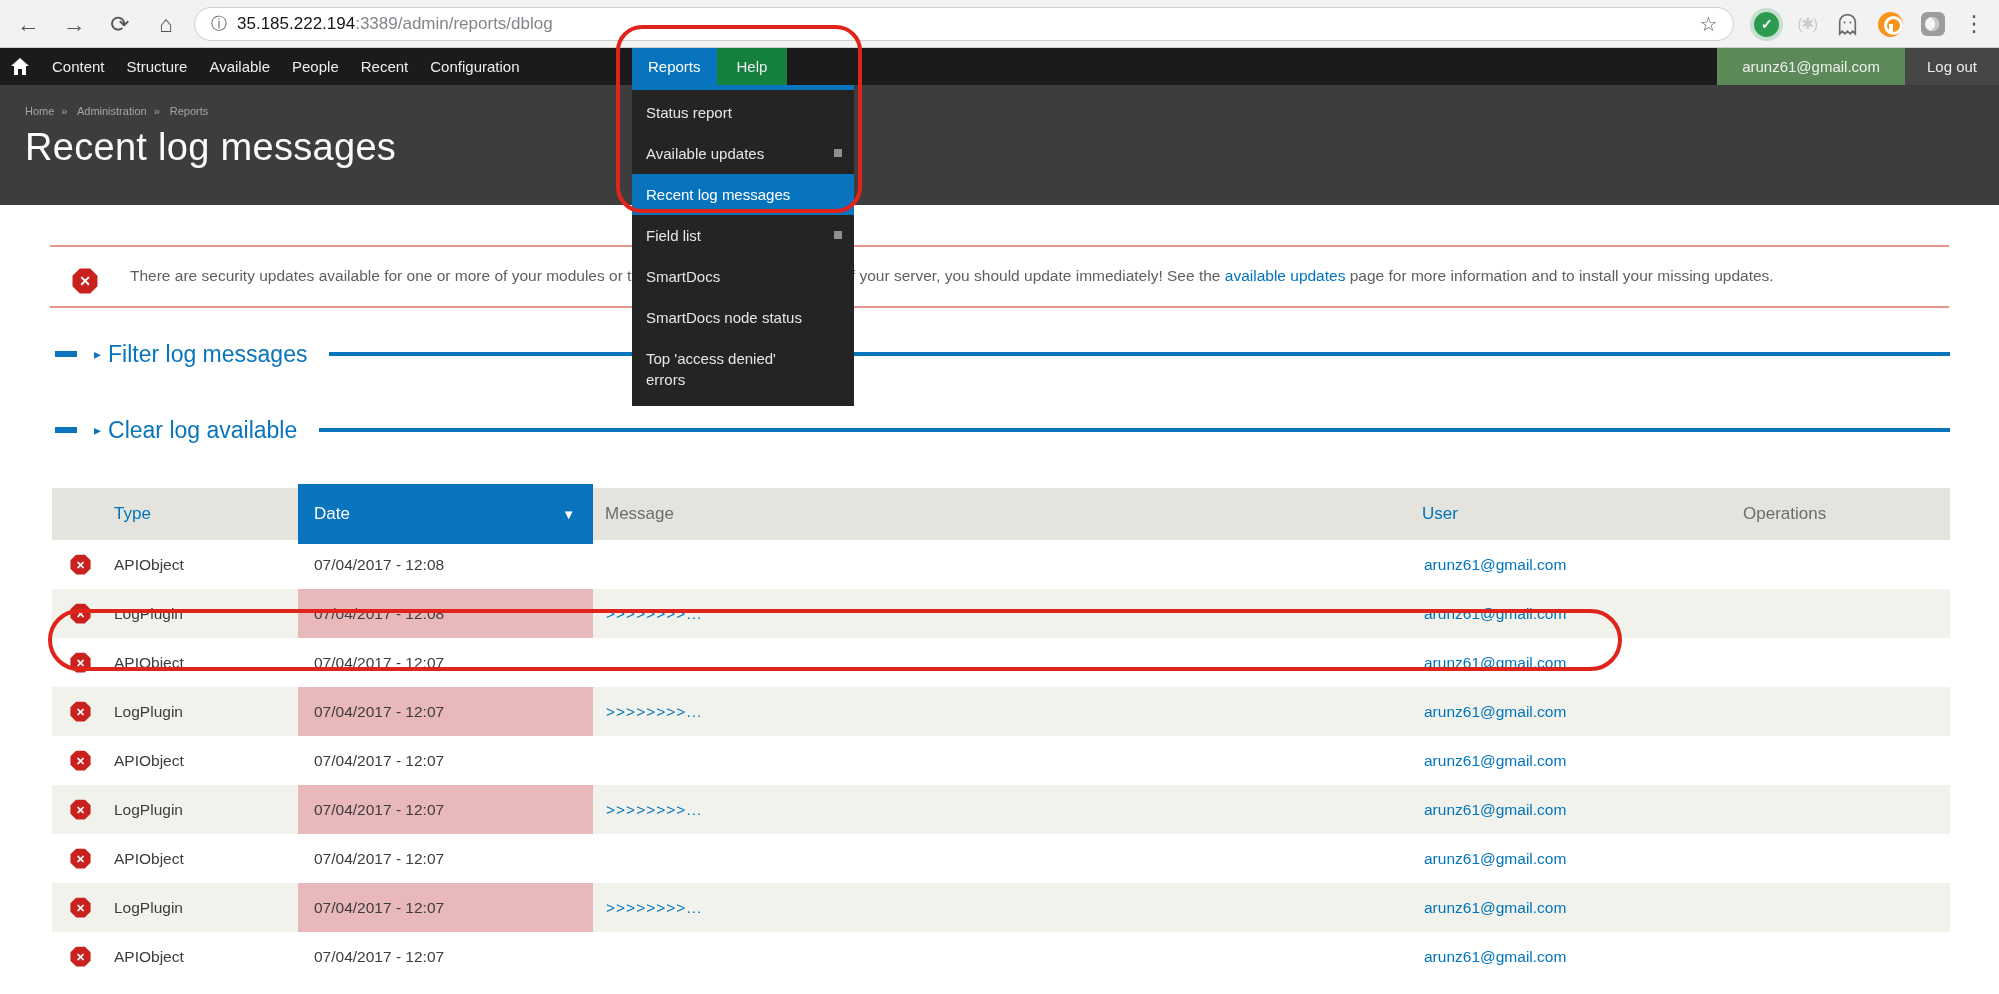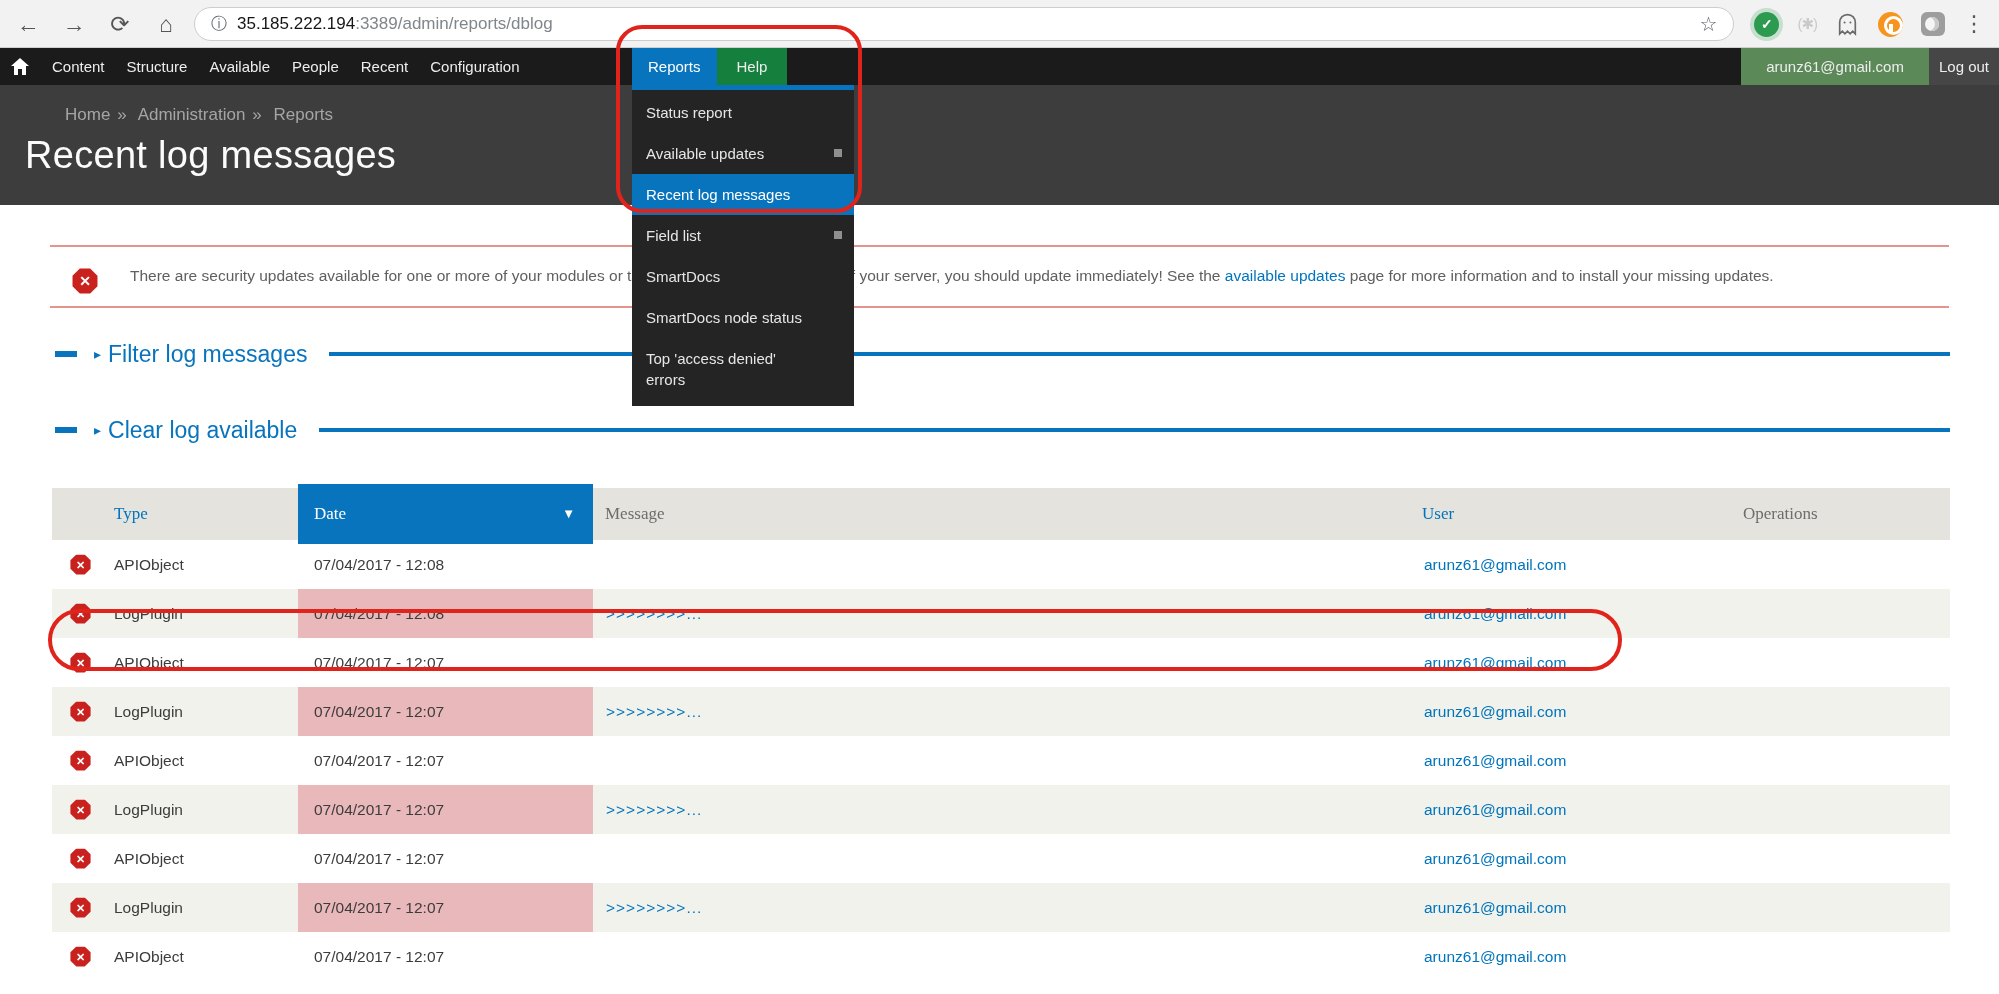--- a/index.html
+++ b/index.html
@@ -32,26 +32,26 @@
   .ext-gray::before { content:""; position:absolute; left:4px; top:5px; width:14px; height:14px;
                       border-radius:50%; background:#f5f5f5; box-shadow:inset -4px 0 0 #c9c9c9; }
   .dots { font-size:22px; color:#565656; cursor:pointer; }
 
   
   .toolbar { height:37px; background:#1b1b1b; display:flex; align-items:stretch; color:#ededed; font-size:15px; }
   .home-btn { display:flex; align-items:center; padding:0 12px 0 11px; cursor:pointer; }
   .titem { display:flex; align-items:center; padding:13px 11px; cursor:pointer; white-space:nowrap; }
   .tspacer { flex:1; }
   .account { display:flex; align-items:center; padding:0 25px; background:var(--account-green); cursor:pointer; }
-  .logout { display:flex; align-items:center; padding:0 10px; background:#464646; cursor:pointer; }
+  .logout { display:flex; align-items:center; padding:0 22px; background:#464646; cursor:pointer; }
   .repeat-contents { display:contents; }
 
   
   .page-header { height:120px; background:#3d3d3d; padding:20px 0 0 25px; }
-  .breadcrumb { font-size:17px; color:#a5a5a5;margin-left:40px; }
+  .breadcrumb { font-size:11px; color:#a5a5a5; }
   .breadcrumb a { color:#a5a5a5; text-decoration:none; cursor:pointer; }
   .crumb .sep { margin:0 7px; }
   .crumb:last-child .sep { display:none; }
   .page-title { margin-top:9px; font-size:38px; color:#fbfbfb; font-weight:normal; letter-spacing:.3px; }
 
   
   .status-box { margin:40px 50px 0 50px; border-top:2px solid #e2948d; border-bottom:2px solid #e2948d;
                 padding:15px 40px 17px 80px; position:relative; color:#5f5f5f; font-size:15.5px; line-height:27px; }
   .status-box a { color:var(--link-blue); text-decoration:none; cursor:pointer; }
   .err-badge { background:var(--error-red); color:#fff; font-weight:bold;
@@ -63,21 +63,21 @@
   .fieldset { display:flex; align-items:center; margin:24px 49px 0 55px; height:44px; }
   .fieldset + .fieldset { margin-top:32px; }
   .fs-dash { width:22px; height:6px; background:var(--accent-blue); margin-right:17px; flex:none; }
   .fs-tri { color:var(--accent-blue); font-size:14px; margin-right:7px; }
   .fs-title { color:var(--accent-blue); font-size:23px; white-space:nowrap; cursor:pointer; }
   .fs-line { flex:1; height:4px; background:var(--accent-blue); margin-left:22px; }
 
   
   .log-table { margin:36px 49px 0 52px; font-size:15.5px; }
   .thead, .trow { display:grid; grid-template-columns:246px 295px 817px 315px 1fr; align-items:center; }
-  .thead { background:#e4e3dd; height:52px; font-size:17px; color:#6d6d6d; position:relative;font-family:Liberation Serif, serif; }
+  .thead { background:#e4e3dd; height:52px; font-size:17px; color:#6d6d6d; position:relative; }
   .thead a { color:var(--link-blue); text-decoration:none; cursor:pointer; }
   .th-type { padding-left:62px; }
   .th-date-block { position:absolute; left:246px; top:-4px; width:295px; height:60px;
                    background:var(--accent-blue); color:#fff; display:flex; align-items:center;
                    padding:0 18px 0 16px; cursor:pointer; }
   .th-date-block .sort-arrow { margin-left:auto; font-size:13px; }
   .th-msg { padding-left:12px; }
   .th-user { padding-left:12px; }
   .th-ops { padding-left:18px; }
   .trow { height:49px; color:#3c3c3c; }

